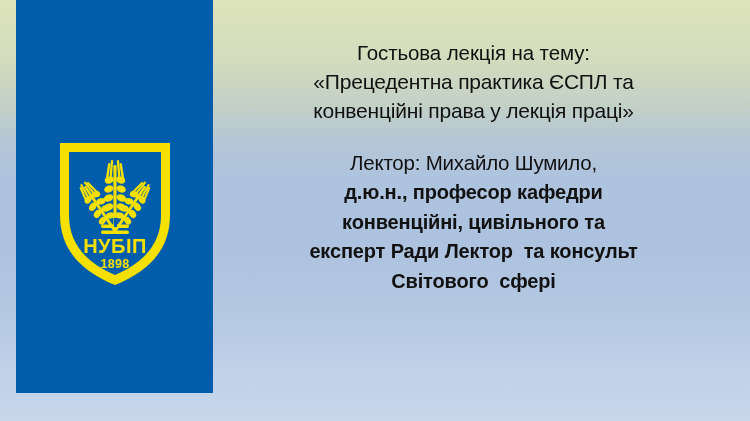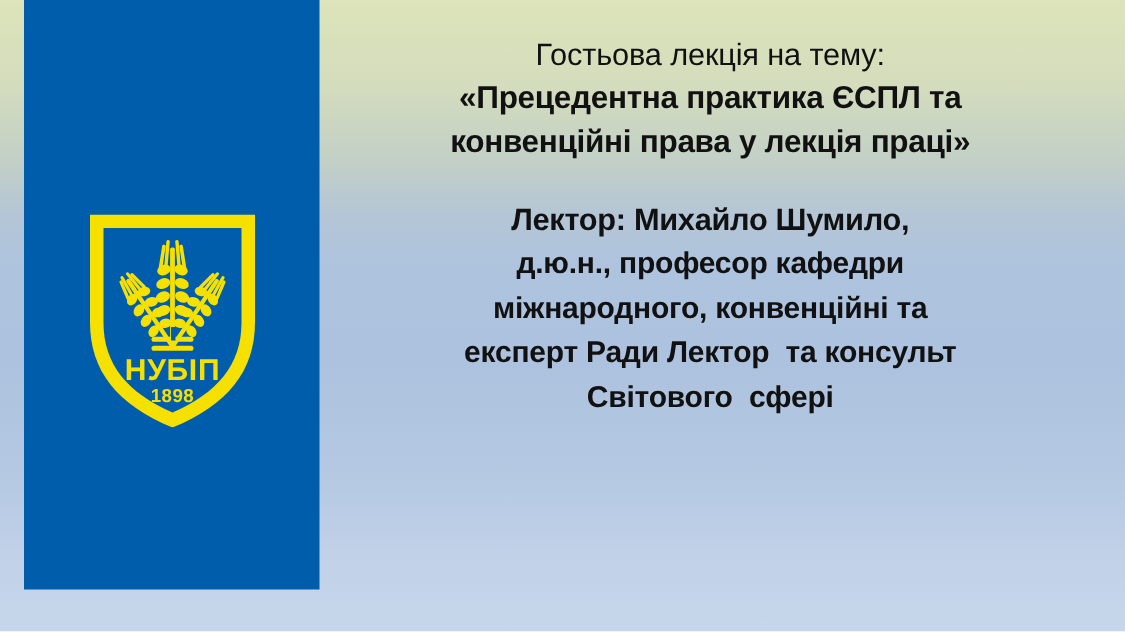--- a/index.html
+++ b/index.html
@@ -38,51 +38,51 @@
   }
   #logo svg { display:block; width:110px; height:142px; }
 
   
   #content {
     position:absolute;
     left:197px; top:0;
     width:553px; height:421px;
     display:flex; flex-direction:column;
     align-items:center;
-    padding:0 24px;
+    padding:16px 24px;
   }
 
   .title-block {
     width:100%;
     text-align:center;
     color:#111111;
     margin-top:22px;
   }
   .title-line-1 {
     font-size:20.5px;
     font-weight:400;
     line-height:29px;
     letter-spacing:-0.1px;
   }
   .title-line-bold {
     font-size:21px;
-    font-weight:700;
+    font-weight:400;
     line-height:29px;
     letter-spacing:-0.2px;
   }
 
   .lecturer-block {
     width:100%;
     text-align:center;
     color:#111111;
     margin-top:23px;
   }
   .lecturer-name {
     font-size:20.5px;
-    font-weight:700;
+    font-weight:400;
     line-height:30px;
     letter-spacing:-0.2px;
   }
   .lecturer-line {
     font-size:20px;
     font-weight:700;
     line-height:29.5px;
     letter-spacing:-0.15px;
     white-space:pre;
   }
@@ -170,19 +170,19 @@
 
     <div class="title-block">
       <div class="title-line-1">Гостьова лекція на тему:</div>
       <div class="title-line-bold">«Прецедентна практика ЄСПЛ та</div>
       <div class="title-line-bold">конвенційні права у лекція праці»</div>
     </div>
 
     <div class="lecturer-block">
       <div class="lecturer-name">Лектор: Михайло Шумило,</div>
       <div class="lecturer-line">д.ю.н., професор кафедри</div>
-      <div class="lecturer-line">міжнародного, конвенційні та</div>
+      <div class="lecturer-line">конвенційні, цивільного та</div>
       <div class="lecturer-line">експерт Ради Лектор  та консульт</div>
       <div class="lecturer-line">Світового  сфері</div>
     </div>
 
   </div>
 </div>
 
 </body></html>

